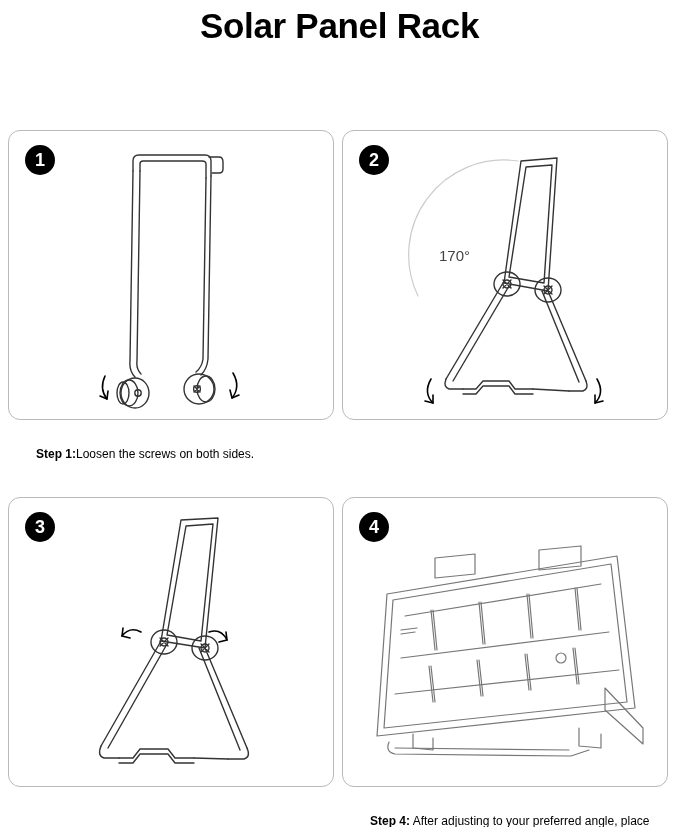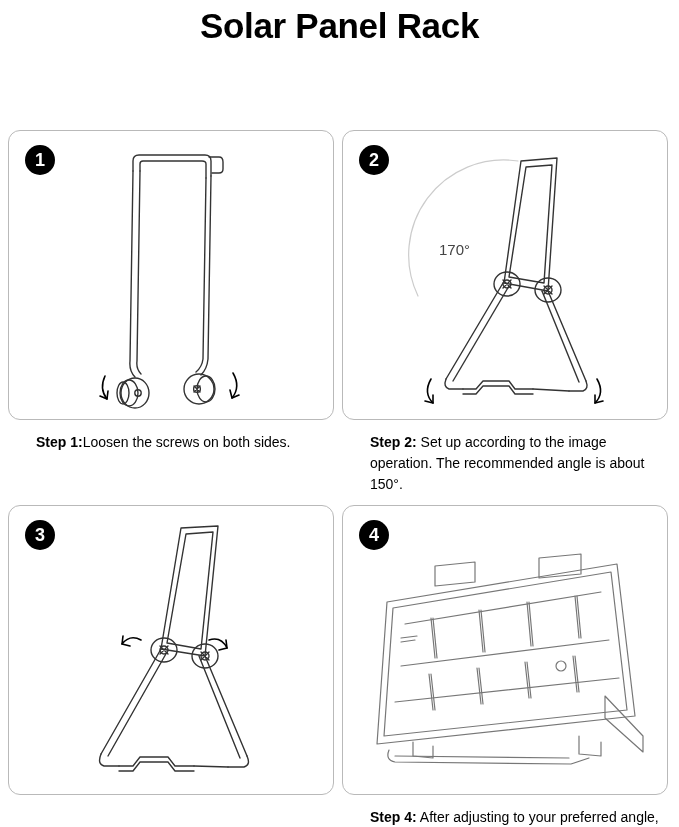--- a/index.html
+++ b/index.html
@@ -63,22 +63,22 @@
     background: #000;
     color: #fff;
     font-size: 18px;
     font-weight: bold;
     display: flex;
     align-items: center;
     justify-content: center;
     line-height: 1;
   }
   .caption {
-    margin-top: 12px;
-    font-size: 14px;
+    margin-top: 25px;
+    font-size: 12px;
     line-height: 1.5;
     padding-left: 28px;
     padding-right: 4px;
     min-height: 42px;
   }
   .caption .lead {
     font-weight: bold;
   }
   .angle-label {
     position: absolute;
@@ -172,25 +172,21 @@
             <circle cx="205" cy="159" r="4"></circle>
             <path d="M201 155 L209 163 M209 155 L201 163"></path>
           </g>
           <g fill="none" stroke="#000" stroke-width="1.6" stroke-linecap="round">
             <path d="M88 248 Q80 262 90 272"></path>
             <path d="M90 272 L82 270 M90 272 L90 264"></path>
             <path d="M254 248 Q262 262 252 272"></path>
             <path d="M252 272 L260 270 M252 272 L252 264"></path>
           </g>
         </svg>
-        <div class="angle-label" style="left:96px; top:110px;">170°</div>
-      </div>
-      <div class="caption">
-        <span class="lead">Step 2:</span>
-        <span>Set up according to the image operation. The recommended angle is about 150°.</span>
+        <div class="angle-label" style="left:96px; top:116px;">170°</div>
       </div>
     </div>
 
     <div class="panel">
       <div class="figure">
         <div class="badge">3</div>
         <svg width="326" height="290" viewBox="0 0 326 290">
           <g fill="none" stroke="#333" stroke-width="1.4" stroke-linecap="round" stroke-linejoin="round">
 
             <path d="M172 22 L209 20 L196 150 L152 143 Z"></path>

